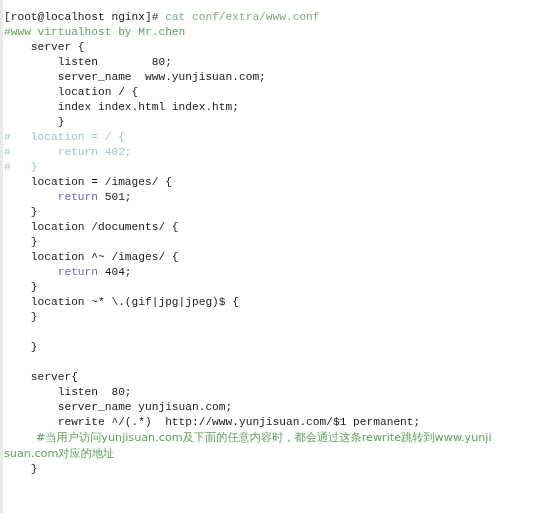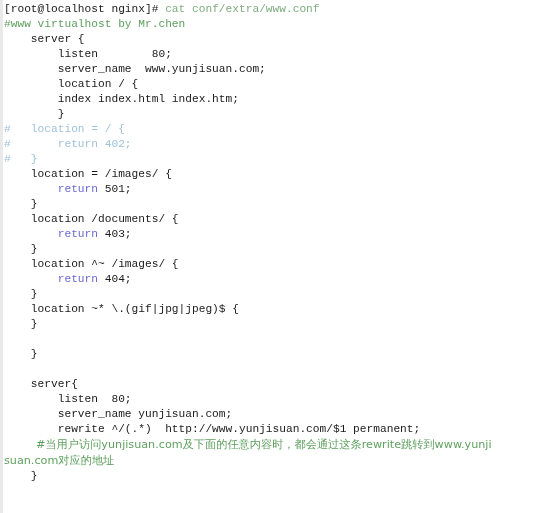--- a/index.html
+++ b/index.html
@@ -23,21 +23,21 @@
     position: absolute;
     left: 0;
     top: 0;
     width: 3px;
     height: 513px;
     background: #e9e9e9;
   }
   #lines {
     position: absolute;
     left: 0;
-    top: 0;
+    top: 8px;
     width: 494px;
     padding: 2px 0 12px 4px;
     box-sizing: border-box;
   }
   .line {
     font-size: 11.2px;
     line-height: 15px;
     height: 15px;
     white-space: pre;
     color: #1b1b1b;
@@ -76,21 +76,20 @@
       <div class="line"><span class="c-default">        location / {</span></div>
       <div class="line"><span class="c-default">        index index.html index.htm;</span></div>
       <div class="line"><span class="c-default">        }</span></div>
       <div class="line"><span class="c-hashcom">#   location = / {</span></div>
       <div class="line"><span class="c-hashcom">#       return 402;</span></div>
       <div class="line"><span class="c-hashcom">#   }</span></div>
       <div class="line"><span class="c-default">    location = /images/ {</span></div>
       <div class="line"><span class="c-default">        </span><span class="c-keyword">return</span><span class="c-default"> 501;</span></div>
       <div class="line"><span class="c-default">    }</span></div>
       <div class="line"><span class="c-default">    location /documents/ {</span></div>
-      <div class="line"><span class="c-default">        </span><span class="c-keyword">return</span><span class="c-default"> 403;</span></div>
       <div class="line"><span class="c-default">    }</span></div>
       <div class="line"><span class="c-default">    location ^~ /images/ {</span></div>
       <div class="line"><span class="c-default">        </span><span class="c-keyword">return</span><span class="c-default"> 404;</span></div>
       <div class="line"><span class="c-default">    }</span></div>
       <div class="line"><span class="c-default">    location ~* \.(gif|jpg|jpeg)$ {</span></div>
       <div class="line"><span class="c-default">    }</span></div>
       <div class="line blank"></div>
       <div class="line"><span class="c-default">    }</span></div>
       <div class="line blank"></div>
       <div class="line"><span class="c-default">    server{</span></div>

